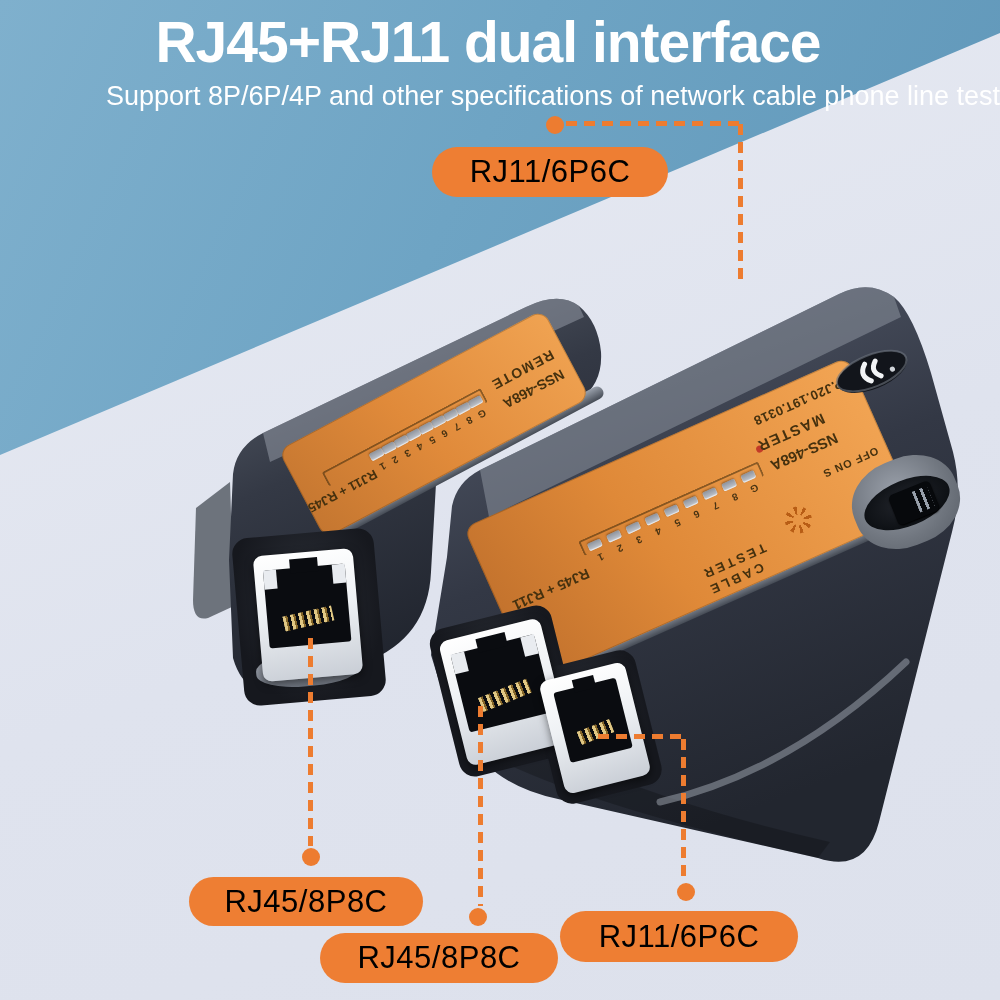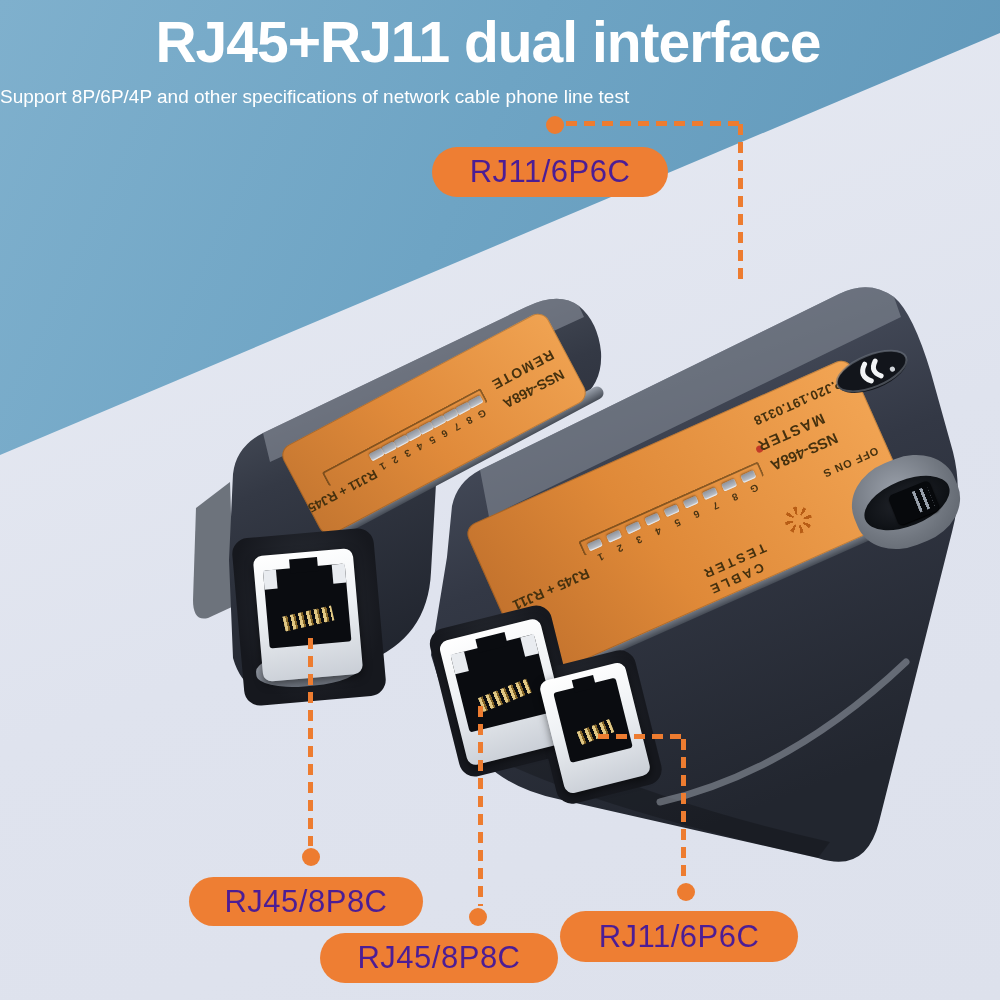--- a/index.html
+++ b/index.html
@@ -7,25 +7,25 @@
          font-family:"Liberation Sans",sans-serif;
          background:linear-gradient(160deg,#e8ebf3 0%,#dfe3ee 55%,#dde1ec 100%);}
   .stage *{position:absolute;box-sizing:border-box;}
 
   
   .banner{left:0;top:0;width:1000px;height:460px;
           background:linear-gradient(115deg,#7fb0cd 0%,#6ea4c4 45%,#5f96b8 100%);
           clip-path:polygon(0 0,1000px 0,1000px 33px,0 455px);}
   .title{left:-12px;top:10px;width:1000px;text-align:center;color:#fff;
          font-size:57px;line-height:64px;font-weight:800;letter-spacing:-1px;}
-  .subtitle{left:0;top:82px;width:1000px;text-align:left;color:#fff;
-            font-size:19px;line-height:29px;font-weight:400;}
-
-  
-  .pill{background:#ee7e33;color:#4c1d95;border-radius:26px;display:flex;
+  .subtitle{left:0;top:82px;width:1000px;text-align:right;color:#fff;
+            font-size:27px;line-height:29px;font-weight:400;}
+
+  
+  .pill{background:#ee7e33;color:#000000;border-radius:26px;display:flex;
         align-items:center;justify-content:center;font-size:31px;font-weight:500;
         letter-spacing:.5px;}
   .dot{width:18px;height:18px;border-radius:50%;background:#ed7c30;}
   .vdash{width:5px;background-image:repeating-linear-gradient(to bottom,#ed7c30 0 11px,transparent 11px 18px);}
   .hdash{height:5px;background-image:repeating-linear-gradient(to right,#ed7c30 0 11px,transparent 11px 18px);}
 
   
   .ulabel{border-radius:12px;box-shadow:0 0 0 1px rgba(60,35,5,.25) inset;}
   .lab-rem{background:linear-gradient(70deg,#c47630 0%,#e08a3a 45%,#f0a352 100%);}
   .lab-mas{background:linear-gradient(75deg,#c0702c 0%,#df8938 40%,#f2a554 100%);}

